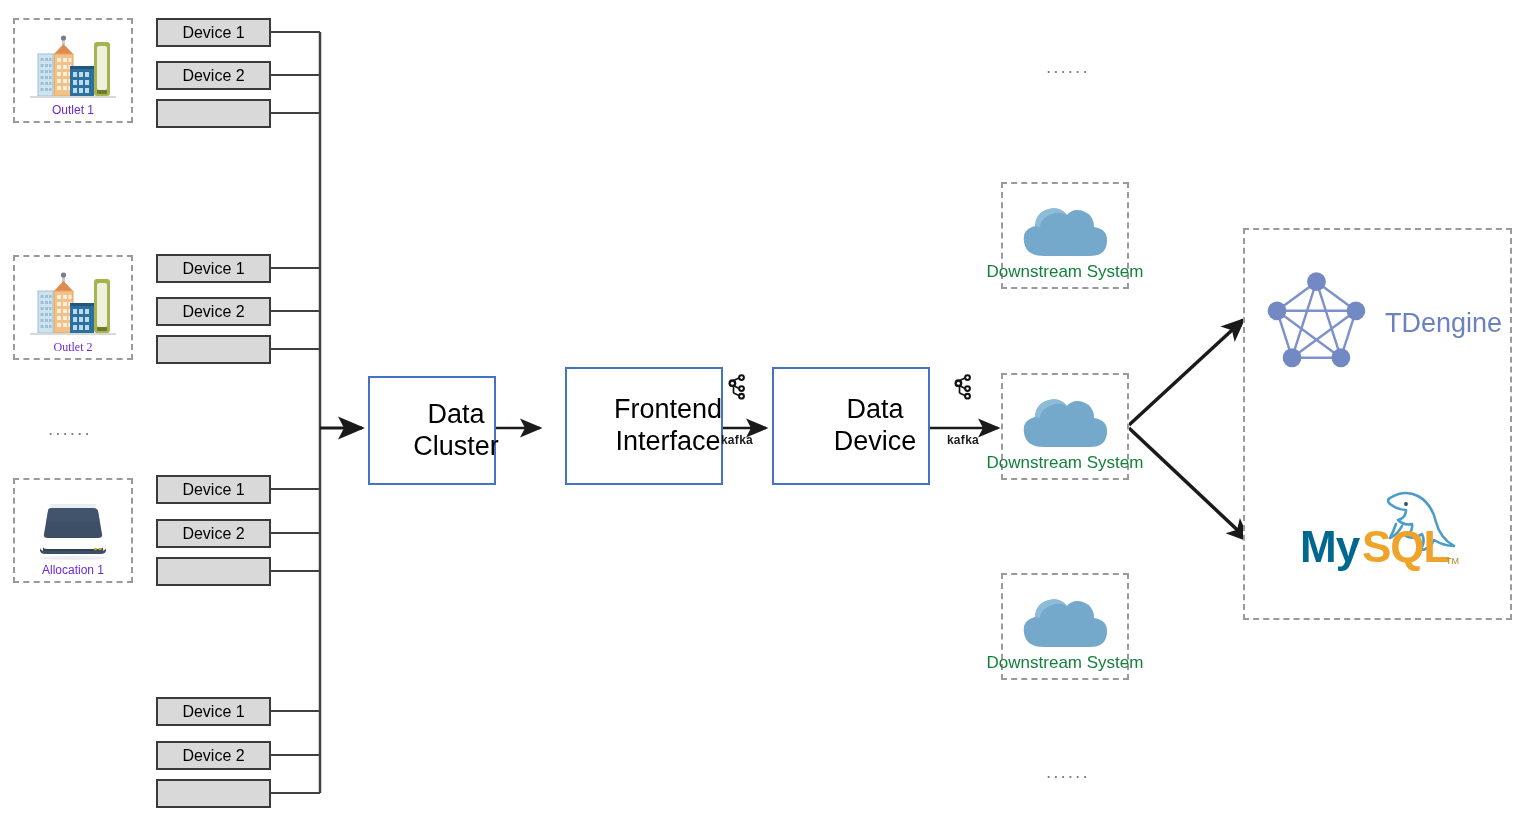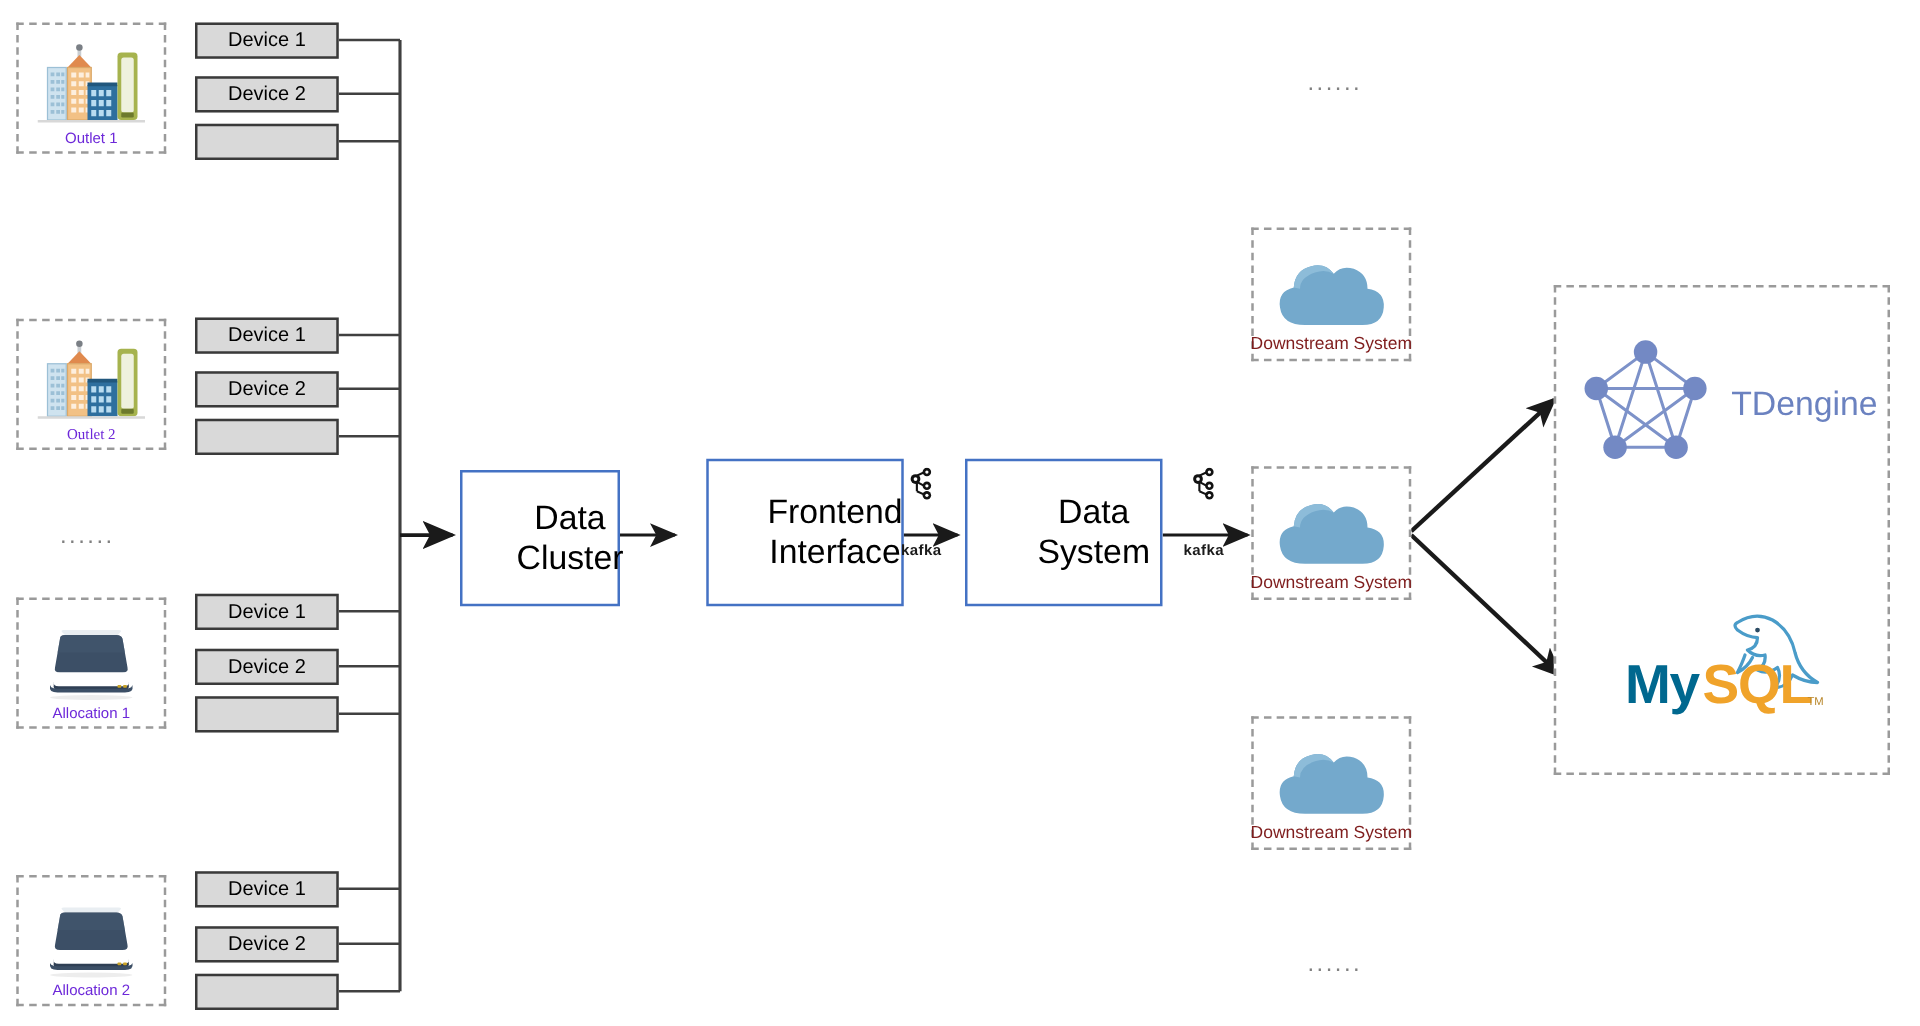--- a/index.html
+++ b/index.html
@@ -82,22 +82,22 @@
     border: 2px dashed #9a9a9a;
     background: #ffffff;
     box-sizing: border-box;
     display: flex;
     flex-direction: column;
     align-items: center;
     justify-content: flex-end;
     padding-bottom: 5px;
   }
   .cloud-label {
-    font-size: 14px;
-    color: #7f1d1d;
+    font-size: 17px;
+    color: #15803d;
     white-space: nowrap;
   }
 
   
   .db-container {
     border: 2px dashed #9a9a9a;
     background: #ffffff;
     box-sizing: border-box;
   }
   .tdengine-text {
@@ -343,34 +343,20 @@
   <div class="abs device-box" style="left:156px;top:475px;width:115px;height:29px;">
     <span>Device 1</span>
   </div>
   <div class="abs device-box" style="left:156px;top:519px;width:115px;height:29px;">
     <span>Device 2</span>
   </div>
   <div class="abs device-box" style="left:156px;top:557px;width:115px;height:29px;">
     <span></span>
   </div>
 
-  <div class="abs src-group" style="left:13px;top:700px;width:120px;height:105px;">
-    <svg class="src-icon" viewBox="0 0 86 72">
-      <path d="M20,14 Q18,12 21,12 L65,12 Q68,12 66,14 L64,16 L22,16 Z" fill="#e9eef2"></path>
-      <path d="M22,16 Q18,16 18,19 L14,42 Q13,46 18,46 L68,46 Q73,46 72,42 L68,19 Q67,16 63,16 Z" fill="#3c4f66"></path>
-      <path d="M22,16 Q18,16 18,19 L16,30 L70,30 L68,19 Q67,16 63,16 Z" fill="#44587090"></path>
-      <path d="M14,46 L13,56 Q12,60 17,60 L69,60 Q74,60 73,56 L72,46 Z" fill="#ffffff"></path>
-      <path d="M13,56 Q12,60 17,60 L69,60 Q74,60 73,56 L73,53 Q74,57 69,57 L17,57 Q12,57 13,53 Z" fill="#2f3f54"></path>
-      <path d="M10,57 Q9,62 16,62 L70,62 Q77,62 76,57 L76,54 Q77,59 70,59 L16,59 Q9,59 10,54 Z" fill="#3c4f66"></path>
-      <rect x="64" y="56" width="3" height="2.2" rx="0.6" fill="#c9a227"></rect>
-      <rect x="68.5" y="56" width="3" height="2.2" rx="0.6" fill="#c9a227"></rect>
-      <ellipse cx="43" cy="66" rx="33" ry="2" fill="#00000012"></ellipse>
-    </svg>
-    <span class="src-label">Allocation 2</span>
-  </div>
 
   <div class="abs device-box" style="left:156px;top:697px;width:115px;height:29px;">
     <span>Device 1</span>
   </div>
   <div class="abs device-box" style="left:156px;top:741px;width:115px;height:29px;">
     <span>Device 2</span>
   </div>
   <div class="abs device-box" style="left:156px;top:779px;width:115px;height:29px;">
     <span></span>
   </div>
@@ -385,21 +371,21 @@
   <div class="abs proc-box" style="left:546px;top:367px;width:158px;height:118px;margin-left:19px;">
     <div>
       <div>Frontend</div>
       <div>Interface</div>
     </div>
   </div>
 
   <div class="abs proc-box" style="left:772px;top:367px;width:158px;height:118px;">
     <div>
       <div>Data</div>
-      <div>System</div>
+      <div>Device</div>
     </div>
   </div>
 
   <div class="abs kafka-wrap" style="left:714px;top:374px;width:46px;">
     <svg width="26" height="30" viewBox="0 0 26 30">
       <g stroke="#121212" stroke-width="1.7" fill="none">
         <path d="M9.5,6.5 L15,4"></path>
         <path d="M9.5,11.5 L15,14.5"></path>
         <path d="M9.5,11.5 L9.5,19"></path>
         <path d="M9.5,19 L15,21.5"></path>

